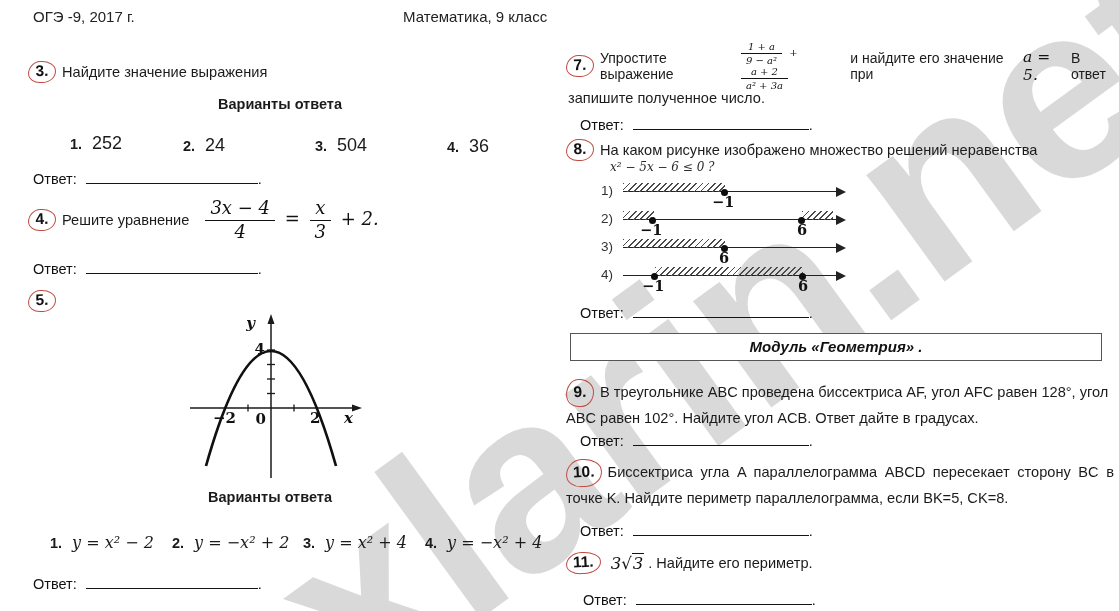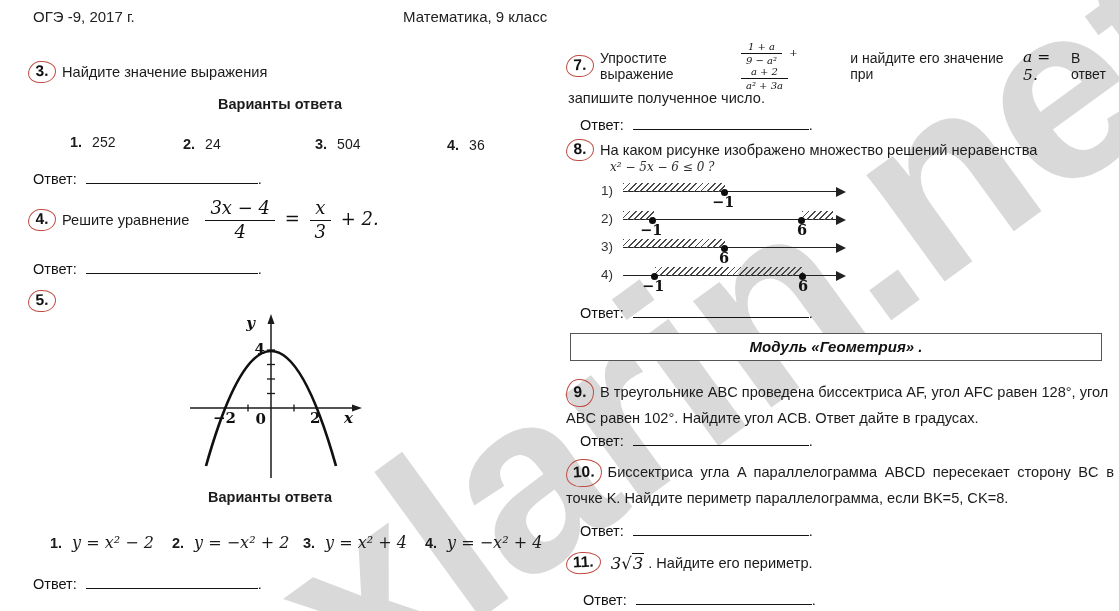--- a/index.html
+++ b/index.html
@@ -11,21 +11,21 @@
       transform:rotate(-36deg);transform-origin:0 0;letter-spacing:-4px;user-select:none;}
   .z{z-index:1;}
   .hdr{font-size:15px;color:#222;}
   .circ{display:inline-block;min-width:14px;text-align:center;padding:0px 6px 2px 6px;
         border:1.7px solid #bf4b42;border-radius:48% 55% 50% 45% / 60% 48% 55% 45%;
         font-weight:bold;font-size:15.5px;color:#101010;transform:rotate(-3deg);
         margin-right:6px;vertical-align:middle;background:transparent;}
   .ptxt{font-size:14.6px;color:#1b1b1b;}
   .vh{font-weight:bold;font-size:14.5px;text-align:center;}
   .opt .on{font-weight:bold;font-size:14.5px;margin-right:10px;}
-  .opt .ov{font-size:14px;}
+  .opt .ov{font-size:18px;}
   .optm{font-family:"DejaVu Serif",serif;font-style:italic;font-size:16px;}
   .ans{font-size:14.5px;color:#111;text-align:right;}
   .blank{display:inline-block;width:172px;border-bottom:1.7px solid #141414;height:11px;margin-left:9px;}
   .m{font-family:"DejaVu Serif",serif;font-style:italic;color:#111;}
   .frac{display:inline-block;vertical-align:middle;text-align:center;line-height:1.12;margin:0 4px;}
   .frac .fn{display:block;padding:0 5px 1px 5px;}
   .frac .fd{display:block;border-top:1.5px solid #111;padding:1px 5px 0 5px;}
   .sq{white-space:nowrap;}
   .sq .rs{font-style:normal;}
   .sq .rr{border-top:1.4px solid #111;padding:0 1px;}

